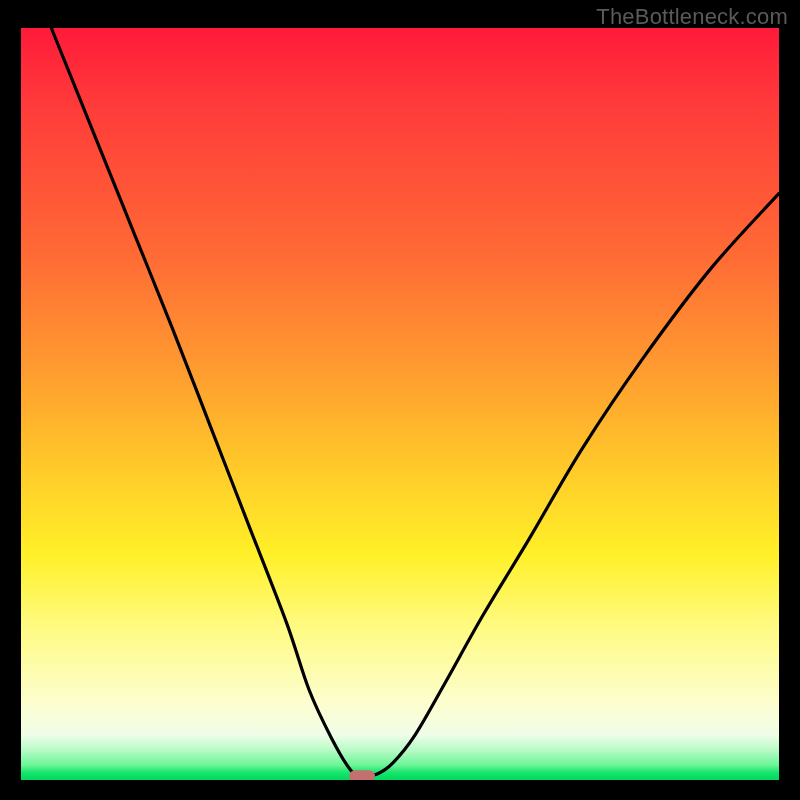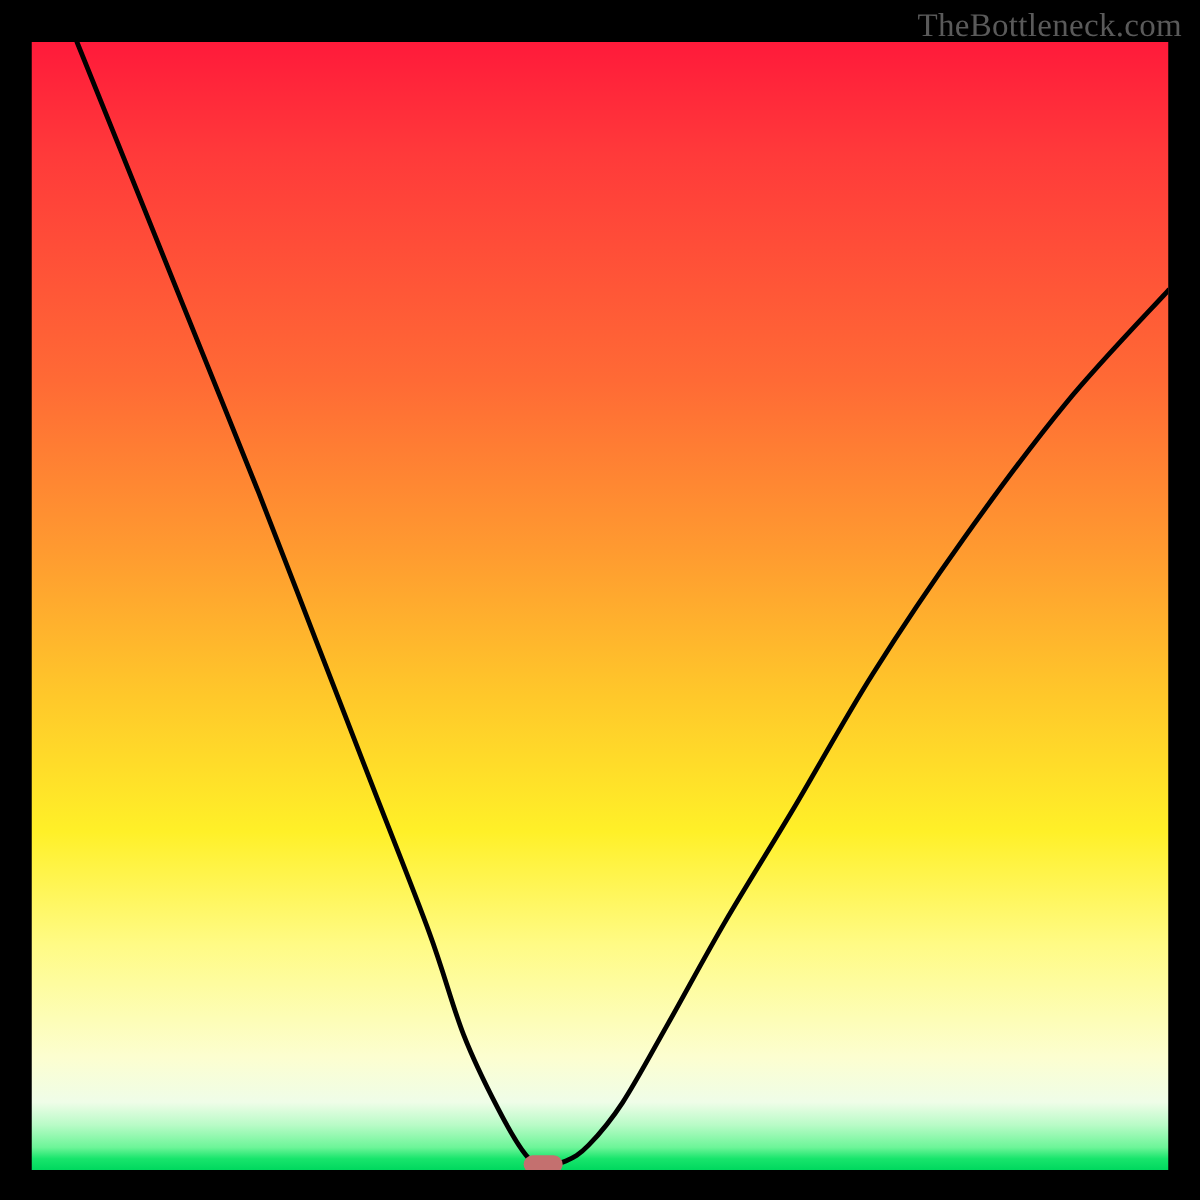--- a/index.html
+++ b/index.html
@@ -9,21 +9,20 @@
     height: 800px;
     background: #000000;
     overflow: hidden;
     font-family: Arial, Helvetica, sans-serif;
   }
   .stage {
     position: relative;
     width: 800px;
     height: 800px;
     background: #000000;
-    font-family: Liberation Serif, serif;
   }
   .attribution {
     position: absolute;
     top: 4px;
     right: 12px;
     color: #5a5a5a;
     font-size: 22px;
     font-weight: 500;
     letter-spacing: 0.2px;
     z-index: 4;

